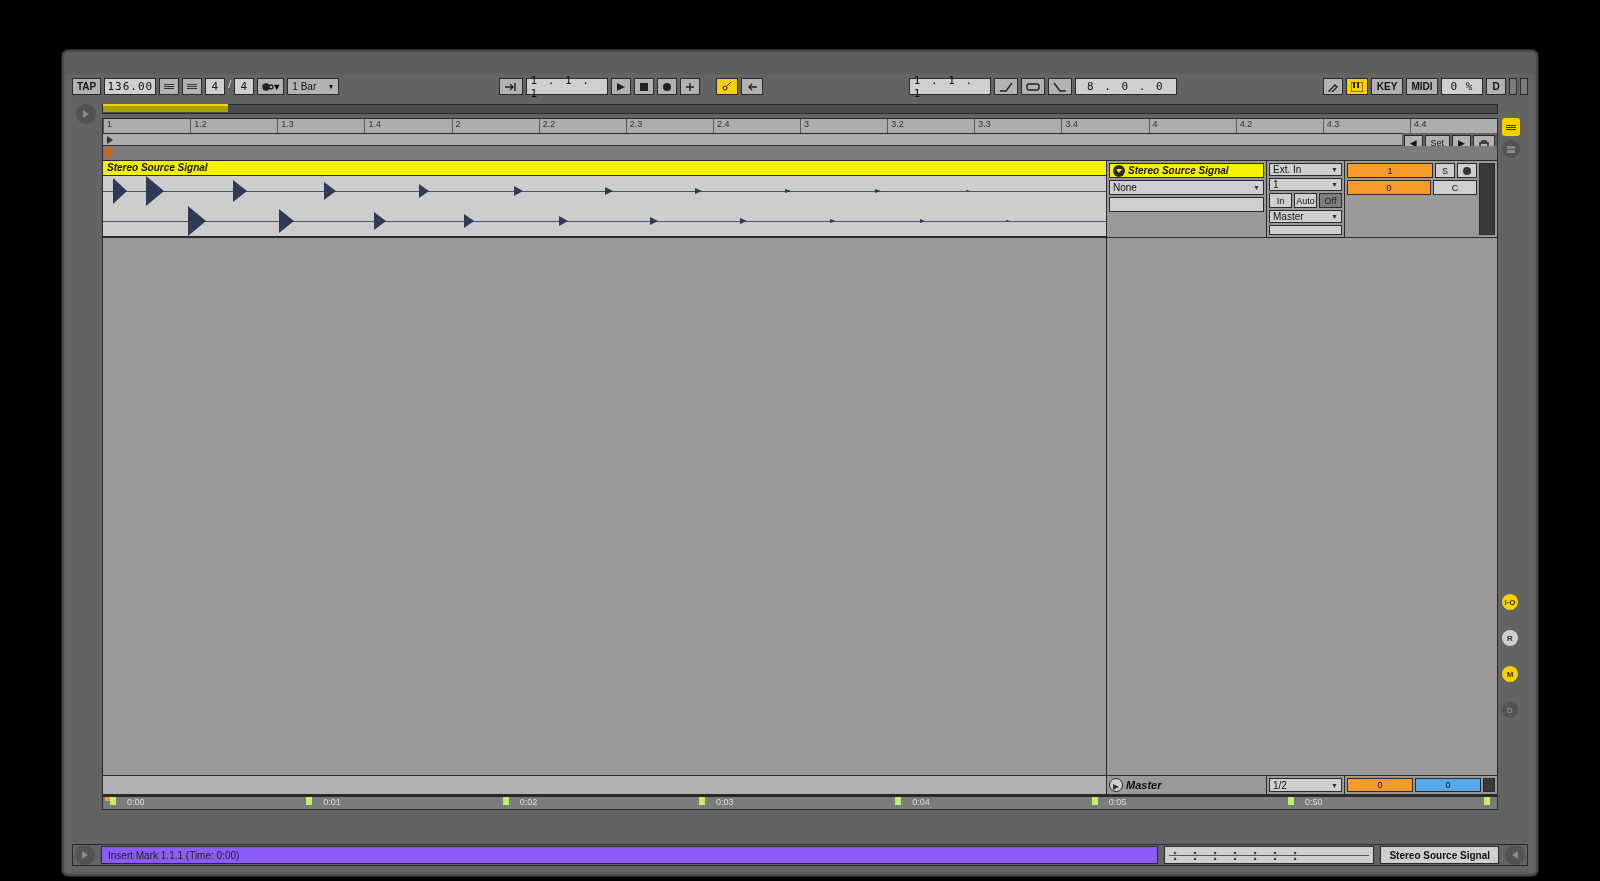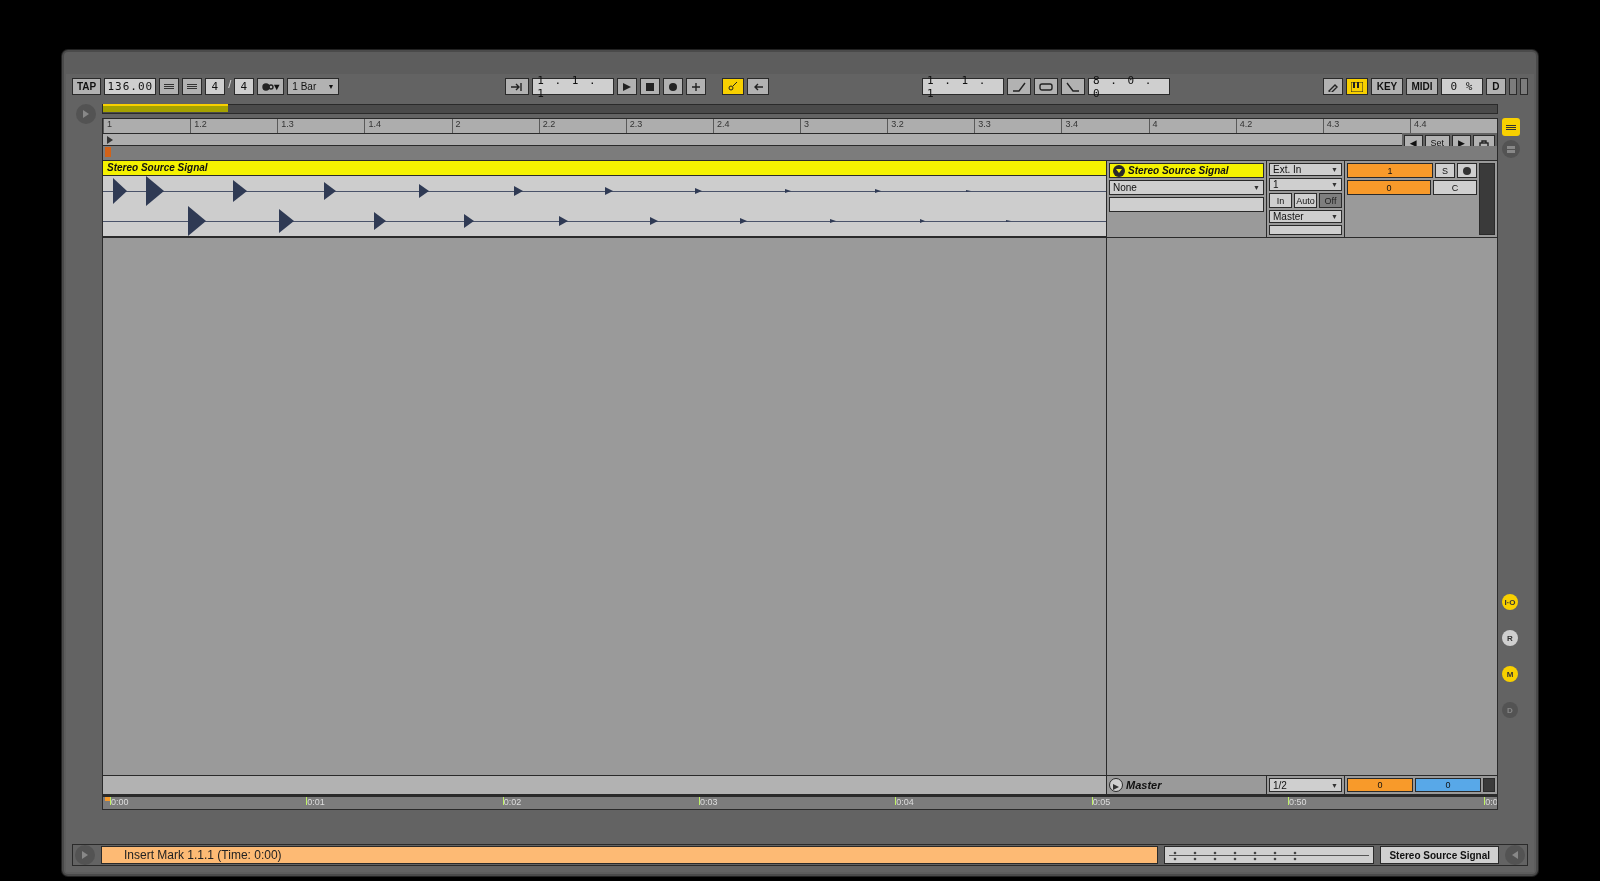--- a/index.html
+++ b/index.html
@@ -97,38 +97,38 @@
   .masterA .fold::before{content:"";position:absolute;left:3px;top:5px;border-left:6px solid #333;border-top:3px solid transparent;border-bottom:3px solid transparent}
   .masterA .mn{font-weight:bold;font-style:italic}
   .masterB{width:78px;border-right:1px solid #2a2a2a;padding:2px}
   .masterB .sel{height:14px}
   .masterC{flex:1;display:flex;gap:2px;padding:2px}
   .mc-vals{flex:1;display:flex;gap:2px}
   .mc-vals .smallbtn{flex:1;height:14px}
 
   
   .timeruler{position:absolute;left:30px;right:30px;bottom:0;height:14px;background:#7c7c7c;border:1px solid #2a2a2a;font-size:9px;color:#ddd;overflow:hidden}
-  .timeruler .t{position:absolute;top:0;bottom:4px;border-left:1px solid #bef264;padding-left:0}
+  .timeruler .t{position:absolute;top:0;bottom:4px;border-left:6px solid #bef264;padding-left:11px}
   .timeruler .orange{position:absolute;left:2px;top:-1px;width:6px;height:5px;background:#f89a2a}
 
   
   .sidecircles{position:absolute;right:8px;top:14px;width:18px;display:flex;flex-direction:column;gap:4px}
   .sidecircles .c{width:18px;height:18px;border-radius:50%;background:#535353;display:flex;align-items:center;justify-content:center;font-size:8px;font-weight:bold;color:#888}
   .sidecircles .c.top{background:#f8d000;color:#333;border-radius:3px}
   .bottomcircles{position:absolute;right:8px;bottom:92px;width:18px;display:flex;flex-direction:column;gap:20px}
   .bottomcircles .c{width:16px;height:16px;border-radius:50%;display:flex;align-items:center;justify-content:center;font-size:8px;font-weight:bold}
   .bottomcircles .io{background:#f8d000;color:#333}
   .bottomcircles .r{background:#cfcfcf;color:#333}
   .bottomcircles .m{background:#f8d000;color:#333}
   .bottomcircles .d{background:#535353;color:#888}
 
   
   .status{position:absolute;left:6px;right:6px;bottom:6px;height:22px;border:1px solid #2a2a2a;background:#636363;display:flex;align-items:center;gap:6px;padding:2px}
   .status .circ{width:20px;height:20px;border-radius:50%;background:#535353;display:flex;align-items:center;justify-content:center}
-  .status .info{flex:1;height:18px;background:#fdba74;border:1px solid #2a2a2a;padding:2px 22px;font-size:12px;color:#222;display:flex;align-items:center}
+  .status .info{flex:1;height:18px;background:#8b5cf6;border:1px solid #2a2a2a;padding:2px 6px;font-size:10px;color:#222;display:flex;align-items:center}
   .status .curve{width:210px;height:18px;background:#cfcfcf;border:1px solid #2a2a2a;position:relative}
   .status .curve::before{content:"";position:absolute;left:4px;right:4px;top:50%;height:1px;background:#555}
   .status .chip{height:18px;background:#cfcfcf;border:1px solid #2a2a2a;padding:0 8px;display:flex;align-items:center;font-weight:bold;font-size:10px}
 
   
   .ic{stroke:#222;stroke-width:1.4;fill:none}
 </style>
 </head>
 <body>
 
@@ -220,21 +220,21 @@
       <div class="btn">
             <svg class="ic" viewBox="0 0 14 10" width="14" height="10">
               <rect x="1" y="2" width="12" height="6" rx="2"></rect>
             </svg>
           </div>
       <div class="btn">
             <svg class="ic" viewBox="0 0 14 10" width="14" height="10">
               <path d="M1 1l6 8h6"></path>
             </svg>
           </div>
-      <div class="numbox" style="width:82px;letter-spacing:2px">8 .   0 .   0</div>
+      <div class="numbox" style="width:102px;letter-spacing:2px">8 .   0 .   0</div>
 
       <div class="flex1"></div>
 
       <div class="btn">
             <svg class="ic" viewBox="0 0 10 10" width="10" height="10">
               <path d="M1 9l6-6 2 2-6 6z"></path>
             </svg>
           </div>
       <div class="btn yel">
             <svg viewBox="0 0 12 10" width="12" height="10">

